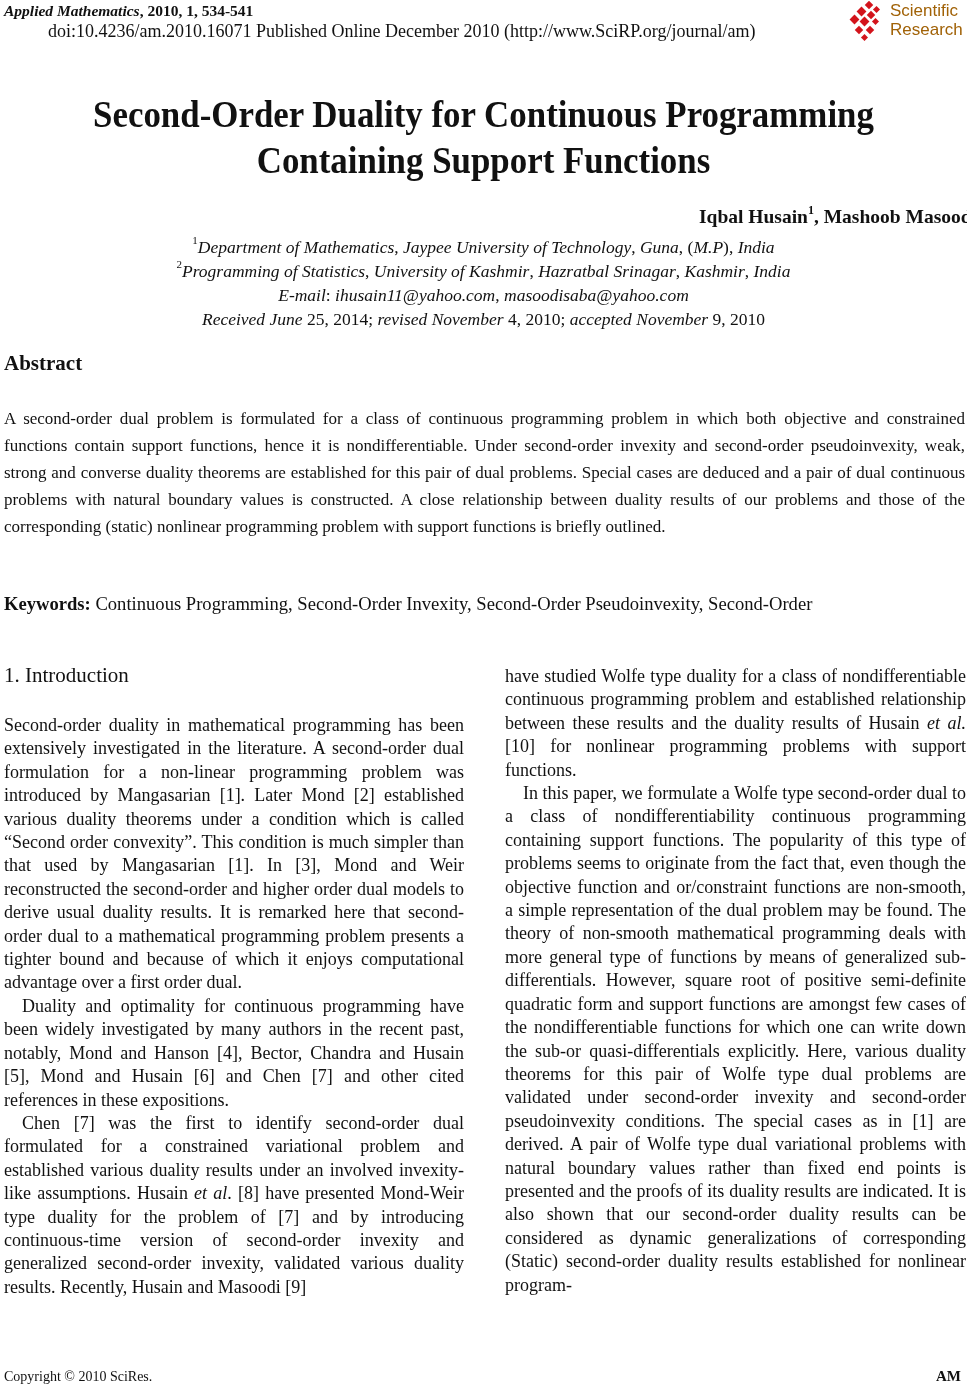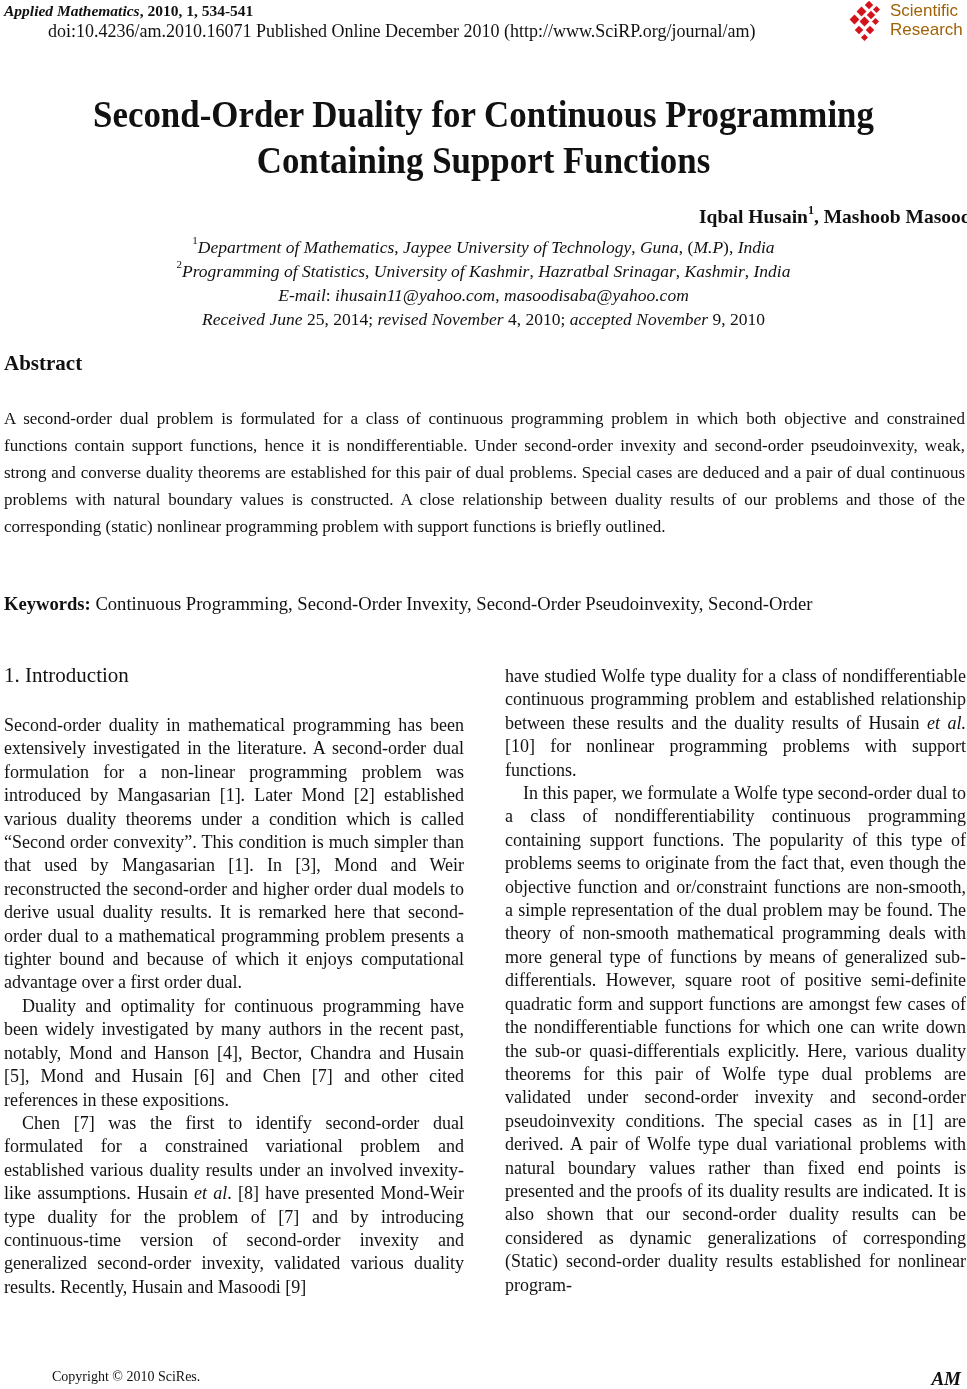--- a/index.html
+++ b/index.html
@@ -31,22 +31,22 @@
   .keywords .line2 { padding-left: 96px; display: block; }
 
   .sec-heading { left: 4px; top: 663px; font-size: 21px; font-weight: normal; }
 
   .col { font-size: 18px; line-height: 23.4px; text-align: justify; }
   .col p { margin: 0; }
   .col p.indent { text-indent: 18px; }
   .col-left { left: 4px; top: 714px; width: 460px; }
   .col-right { left: 505px; top: 665px; width: 461px; }
 
-  .footer-left { left: 4px; top: 1369px; font-size: 14px; white-space: nowrap; margin-left: 48px; }
-  .footer-right { right: 6px; top: 1368px; font-size: 19px; font-weight: bold; font-style: italic; }
+  .footer-left { left: 4px; top: 1369px; font-size: 14px; white-space: nowrap; }
+  .footer-right { right: 6px; top: 1368px; font-size: 15px; font-weight: bold; }
 </style>
 </head>
 <body>
 
 <div class="abs journal-line"><i>Applied Mathematics</i><span>, 2010, 1, 534-541</span></div>
 <div class="abs doi-line">doi:10.4236/am.2010.16071 Published Online December 2010 (http://www.SciRP.org/journal/am)</div>
 
 <div class="abs logo">
   <svg class="logo-mark" viewBox="0 0 40 42">
     <g fill="#d3141c">

